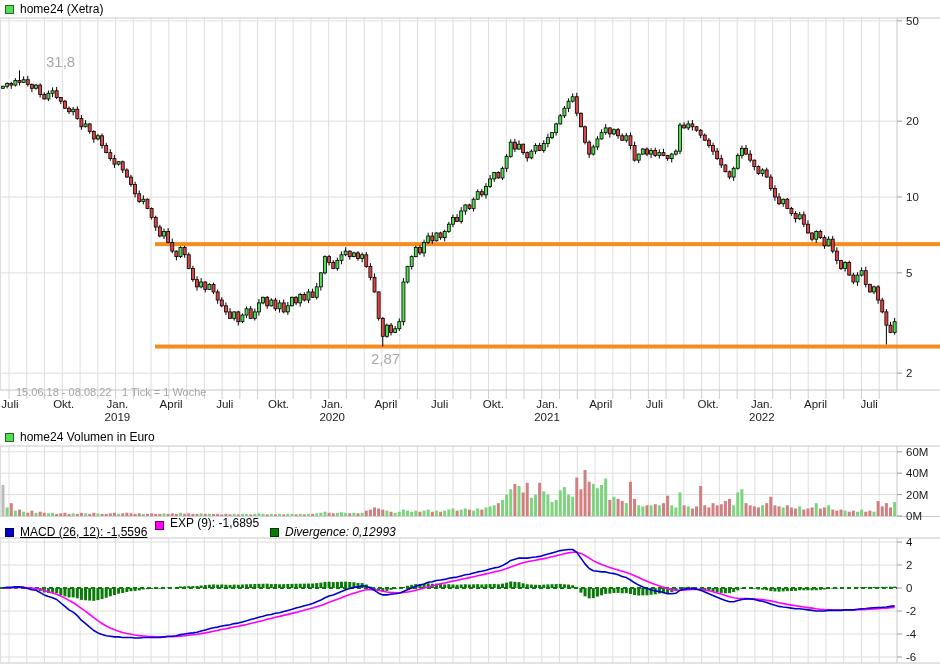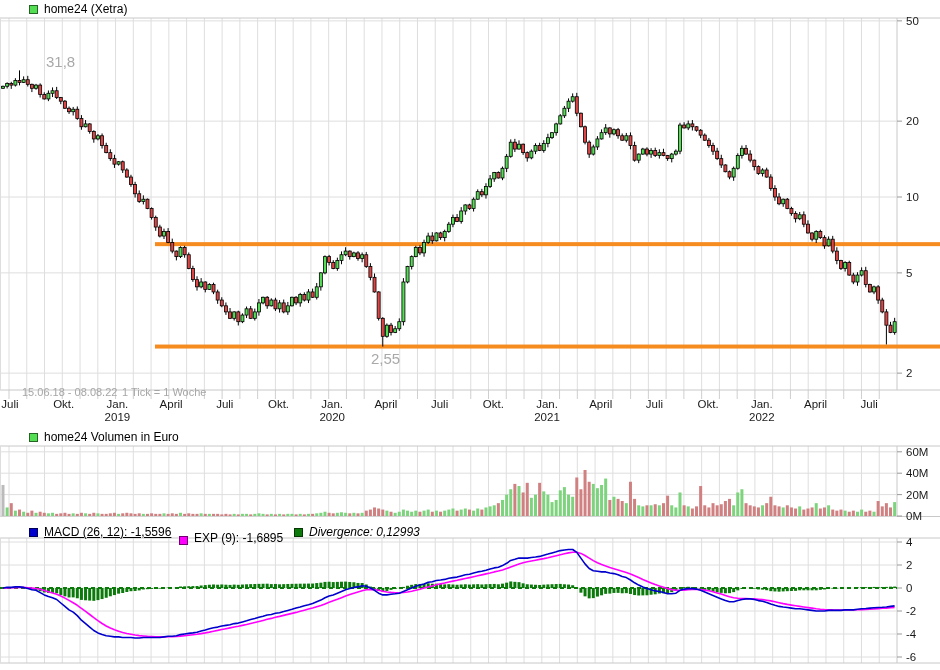--- a/index.html
+++ b/index.html
@@ -1,20 +1,20 @@
 <!DOCTYPE html>
 <html><head>
 <meta charset="utf-8">
 <style>
   html,body{margin:0;padding:0;background:#fff;}
   .stage{position:relative;width:940px;height:670px;background:#ffffff;
          font-family:"Liberation Sans",sans-serif;overflow:hidden;}
   svg{position:absolute;left:0;top:0;}
   .legend{position:absolute;display:flex;align-items:center;gap:6px;
-          font-size:12px;color:#000;white-space:nowrap;margin-left:24px;}
+          font-size:12px;color:#000;white-space:nowrap;}
   .sq{width:9px;height:9px;display:inline-block;border:1px solid rgba(0,0,0,.55);
       box-sizing:border-box;}
   .ann{position:absolute;color:#a9a9a9;font-size:15px;}
   .foot{position:absolute;top:386px;color:#a6a6a6;font-size:11px;white-space:nowrap;}
 </style>
 </head>
 <body>
 
 <div class="stage">
 
@@ -1156,35 +1156,35 @@
       <polyline points="3.0,588.0 7.1,587.9 11.3,587.8 15.4,587.6 19.5,587.5 23.6,587.4 27.8,587.7 31.9,588.1 36.0,588.5 40.2,589.3 44.3,590.5 48.4,591.7 52.5,592.9 56.7,594.2 60.8,596.0 64.9,598.1 69.0,600.4 73.2,602.8 77.3,605.3 81.4,608.3 85.6,611.4 89.7,614.5 93.8,617.7 97.9,620.7 102.1,623.5 106.2,626.0 110.3,628.0 114.5,629.8 118.6,631.2 122.7,632.5 126.8,633.5 131.0,634.3 135.1,635.0 139.2,635.6 143.4,636.0 147.5,636.3 151.6,636.5 155.7,636.7 159.9,636.8 164.0,636.9 168.1,636.7 172.2,636.7 176.4,636.5 180.5,636.1 184.6,635.7 188.8,635.2 192.9,634.7 197.0,634.3 201.1,633.6 205.3,632.9 209.4,632.1 213.5,631.2 217.7,630.4 221.8,629.5 225.9,628.7 230.0,627.9 234.2,627.0 238.3,626.3 242.4,625.4 246.6,624.5 250.7,623.5 254.8,622.5 258.9,621.5 263.1,620.4 267.2,619.3 271.3,618.4 275.4,617.3 279.6,616.4 283.7,615.4 287.8,614.4 292.0,613.4 296.1,612.4 300.2,611.3 304.3,610.2 308.5,609.1 312.6,608.0 316.7,606.7 320.9,605.4 325.0,603.9 329.1,602.3 333.2,600.8 337.4,599.3 341.5,597.7 345.6,596.1 349.8,594.6 353.9,593.2 358.0,591.9 362.1,590.7 366.3,589.8 370.4,589.4 374.5,589.6 378.6,590.3 382.8,591.2 386.9,592.0 391.0,592.4 395.2,592.7 399.3,592.8 403.4,592.5 407.5,592.0 411.7,591.2 415.8,590.2 419.9,589.2 424.1,588.1 428.2,587.0 432.3,585.9 436.4,584.8 440.6,583.9 444.7,583.0 448.8,582.0 453.0,581.1 457.1,580.3 461.2,579.4 465.3,578.5 469.5,577.6 473.6,576.7 477.7,575.8 481.8,574.9 486.0,573.9 490.1,573.0 494.2,571.9 498.4,571.0 502.5,569.9 506.6,568.6 510.7,567.0 514.9,565.4 519.0,564.0 523.1,562.8 527.3,561.8 531.4,561.0 535.5,560.2 539.6,559.4 543.8,558.6 547.9,557.7 552.0,556.7 556.2,555.7 560.3,554.7 564.4,553.8 568.5,552.9 572.7,552.2 576.8,552.3 580.9,553.4 585.0,555.5 589.2,558.1 593.3,560.6 597.4,562.8 601.6,564.6 605.7,566.1 609.8,567.5 613.9,568.7 618.1,569.9 622.2,571.2 626.3,572.5 630.5,574.0 634.6,575.8 638.7,577.6 642.8,579.5 647.0,581.3 651.1,583.0 655.2,584.6 659.4,585.9 663.5,587.3 667.6,588.6 671.7,589.6 675.9,590.3 680.0,590.3 684.1,590.1 688.2,589.8 692.4,589.5 696.5,589.5 700.6,589.6 704.8,590.1 708.9,590.8 713.0,591.8 717.1,592.9 721.3,594.1 725.4,595.4 729.5,596.7 733.7,597.7 737.8,598.3 741.9,598.5 746.0,598.6 750.2,598.7 754.3,598.8 758.4,599.2 762.6,599.6 766.7,600.2 770.8,600.9 774.9,601.8 779.1,602.7 783.2,603.6 787.3,604.4 791.4,605.1 795.6,605.8 799.7,606.4 803.8,607.0 808.0,607.6 812.1,608.1 816.2,608.7 820.3,609.2 824.5,609.5 828.6,609.7 832.7,609.9 836.9,610.0 841.0,610.1 845.1,610.0 849.2,610.0 853.4,610.0 857.5,609.8 861.6,609.6 865.8,609.4 869.9,609.1 874.0,608.9 878.1,608.6 882.3,608.3 886.4,608.1 890.5,607.7 894.6,607.4" fill="none" stroke="#FF00FF" stroke-width="1.6" stroke-linejoin="round"></polyline>
       <polyline points="3.0,588.0 7.1,587.4 11.3,587.4 15.4,586.9 19.5,586.9 23.6,587.4 27.8,588.6 31.9,589.7 36.0,590.3 40.2,592.6 44.3,594.9 48.4,596.6 52.5,597.8 56.7,599.5 60.8,603.0 64.9,606.4 69.0,609.9 73.2,612.1 77.3,615.6 81.4,620.2 85.6,623.6 89.7,627.1 93.8,630.5 97.9,632.9 102.1,634.6 106.2,635.7 110.3,636.3 114.5,636.9 118.6,636.9 122.7,637.5 126.8,637.5 131.0,637.5 135.1,638.0 139.2,638.0 143.4,637.5 147.5,637.5 151.6,637.5 155.7,637.5 159.9,637.5 164.0,636.9 168.1,636.3 172.2,636.3 176.4,635.7 180.5,634.6 184.6,634.0 188.8,633.4 192.9,632.9 197.0,632.3 201.1,631.1 205.3,630.0 209.4,628.8 213.5,627.7 217.7,627.1 221.8,626.0 225.9,625.4 230.0,624.8 234.2,623.6 238.3,623.1 242.4,621.9 246.6,620.8 250.7,619.6 254.8,618.5 258.9,617.3 263.1,616.2 267.2,615.0 271.3,614.5 275.4,613.3 279.6,612.7 283.7,611.6 287.8,610.4 292.0,609.3 296.1,608.1 300.2,607.0 304.3,605.8 308.5,604.7 312.6,603.5 316.7,601.8 320.9,600.1 325.0,597.8 329.1,596.0 333.2,594.9 337.4,593.2 341.5,591.5 345.6,589.7 349.8,588.6 353.9,587.4 358.0,586.9 362.1,585.7 366.3,586.3 370.4,588.0 374.5,590.3 378.6,593.2 382.8,594.9 386.9,594.9 391.0,594.3 395.2,593.8 399.3,593.2 403.4,591.5 407.5,589.7 411.7,588.0 415.8,586.3 419.9,585.1 424.1,584.0 428.2,582.3 432.3,581.7 436.4,580.5 440.6,580.0 444.7,579.4 448.8,578.2 453.0,577.6 457.1,577.1 461.2,575.9 465.3,574.8 469.5,574.2 473.6,573.0 477.7,571.9 481.8,571.3 486.0,570.2 490.1,569.0 494.2,567.9 498.4,567.3 502.5,565.6 506.6,563.3 510.7,560.4 514.9,559.3 519.0,558.1 523.1,558.1 527.3,558.1 531.4,557.5 535.5,557.0 539.6,556.4 543.8,555.2 547.9,554.1 552.0,552.9 556.2,551.8 560.3,550.6 564.4,550.0 568.5,549.5 572.7,549.5 576.8,552.4 580.9,558.1 585.0,563.9 589.2,568.5 593.3,570.8 597.4,571.3 601.6,571.9 605.7,571.9 609.8,573.0 613.9,573.6 618.1,574.8 622.2,576.5 626.3,577.6 630.5,580.0 634.6,582.8 638.7,585.1 642.8,586.9 647.0,588.6 651.1,589.7 655.2,590.9 659.4,591.5 663.5,592.6 667.6,593.8 671.7,593.8 675.9,593.2 680.0,590.3 684.1,589.1 688.2,588.6 692.4,588.6 696.5,589.1 700.6,590.3 704.8,592.0 708.9,593.8 713.0,595.5 717.1,597.2 721.3,598.9 725.4,600.6 729.5,601.8 733.7,601.8 737.8,600.6 741.9,599.5 746.0,598.9 750.2,598.9 754.3,599.5 758.4,600.6 762.6,601.2 766.7,602.4 770.8,604.1 774.9,605.3 779.1,606.4 783.2,607.0 787.3,607.5 791.4,608.1 795.6,608.7 799.7,608.7 803.8,609.3 808.0,609.9 812.1,610.4 816.2,611.0 820.3,611.0 824.5,611.0 828.6,610.4 832.7,610.4 836.9,610.4 841.0,610.4 845.1,609.9 849.2,609.9 853.4,609.9 857.5,609.3 861.6,608.7 865.8,608.5 869.9,608.1 874.0,607.8 878.1,607.5 882.3,607.3 886.4,607.0 890.5,606.4 894.6,605.9" fill="none" stroke="#0000CC" stroke-width="1.6" stroke-linejoin="round"></polyline>
     </svg>
 
   <div class="legend" style="left:5px;top:2px;">
     <span class="sq" id="sq-title" style="background: rgb(84, 222, 84);"></span>
     <span>home24 (Xetra)</span>
   </div>
 
   <div class="ann" style="left:46px;top:53px;">31,8</div>
-  <div class="ann" style="left:371px;top:350px;">2,55</div>
+  <div class="ann" style="left:371px;top:350px;">2,87</div>
 
-  <div class="foot" style="left:22px;">15.06.18 - 08.08.22</div>
+  <div class="foot" style="left:16px;">15.06.18 - 08.08.22</div>
   <div class="foot" style="left:122px;">1 Tick = 1 Woche</div>
 
   <div class="legend" style="left:5px;top:430px;">
     <span class="sq" id="sq-vol" style="background: rgb(84, 222, 84);"></span>
     <span>home24 Volumen in Euro</span>
   </div>
 
   <div class="legend" style="left:5px;top:525px;text-decoration:underline;">
     <span class="sq" id="sq-macd" style="background: rgb(0, 0, 204);"></span>
     <span>MACD (26, 12): -1,5596</span>
   </div>
-  <div class="legend" style="left:155px;top:531px;align-items:flex-end;">
+  <div class="legend" style="left:155px;top:516px;align-items:flex-end;">
     <span class="sq" id="sq-exp" style="background: rgb(255, 0, 255);"></span>
     <span>EXP (9): -1,6895</span>
   </div>
   <div class="legend" style="left:270px;top:525px;font-style:italic;">
     <span class="sq" id="sq-div" style="background: rgb(11, 122, 11);"></span>
     <span>Divergence: 0,12993</span>
   </div>
 
 </div>
 

